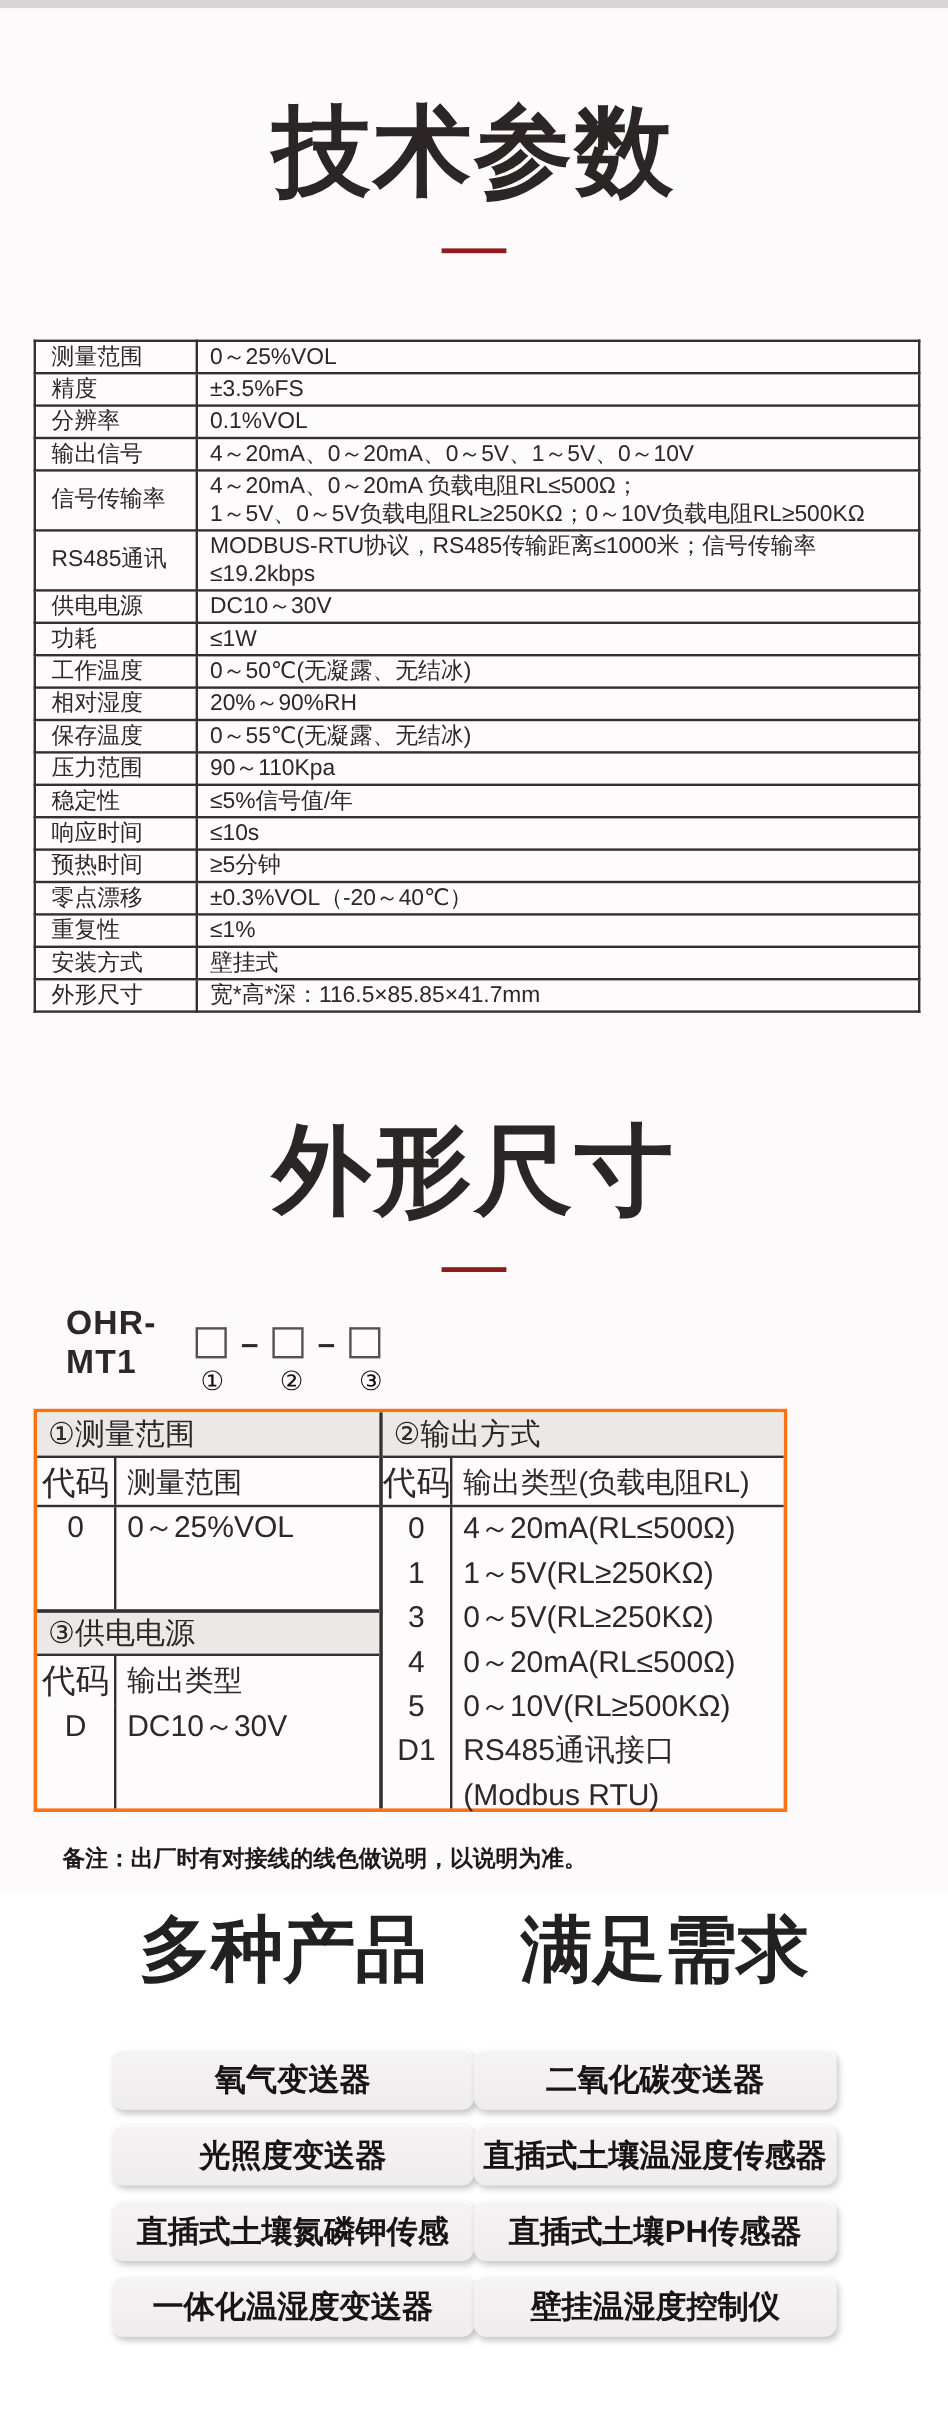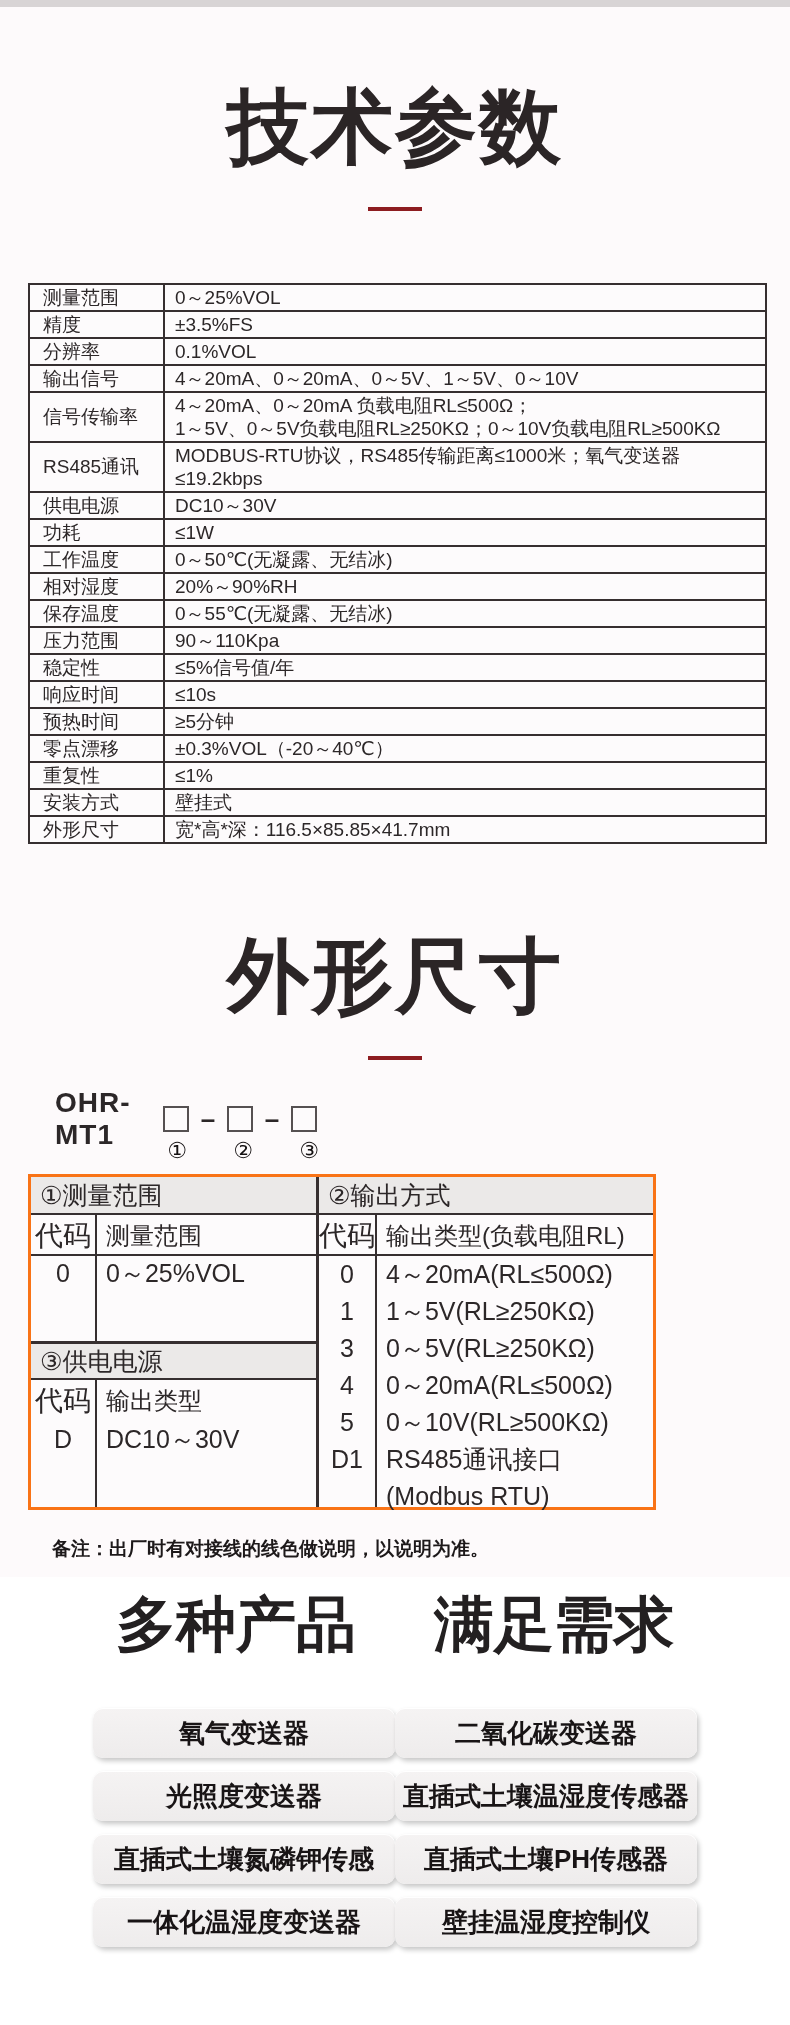--- a/index.html
+++ b/index.html
@@ -83,21 +83,21 @@
           <td class="lbl">输出信号</td>
           <td class="val">4～20mA、0～20mA、0～5V、1～5V、0～10V</td>
         </tr>
       <tr>
           <td class="lbl">信号传输率</td>
           <td class="val">4～20mA、0～20mA 负载电阻RL≤500Ω；
 1～5V、0～5V负载电阻RL≥250KΩ；0～10V负载电阻RL≥500KΩ</td>
         </tr>
       <tr>
           <td class="lbl">RS485通讯</td>
-          <td class="val">MODBUS-RTU协议，RS485传输距离≤1000米；氧气变送器≤19.2kbps</td>
+          <td class="val">MODBUS-RTU协议，RS485传输距离≤1000米；信号传输率≤19.2kbps</td>
         </tr>
       <tr>
           <td class="lbl">供电电源</td>
           <td class="val">DC10～30V</td>
         </tr>
       <tr>
           <td class="lbl">功耗</td>
           <td class="val">≤1W</td>
         </tr>
       <tr>

